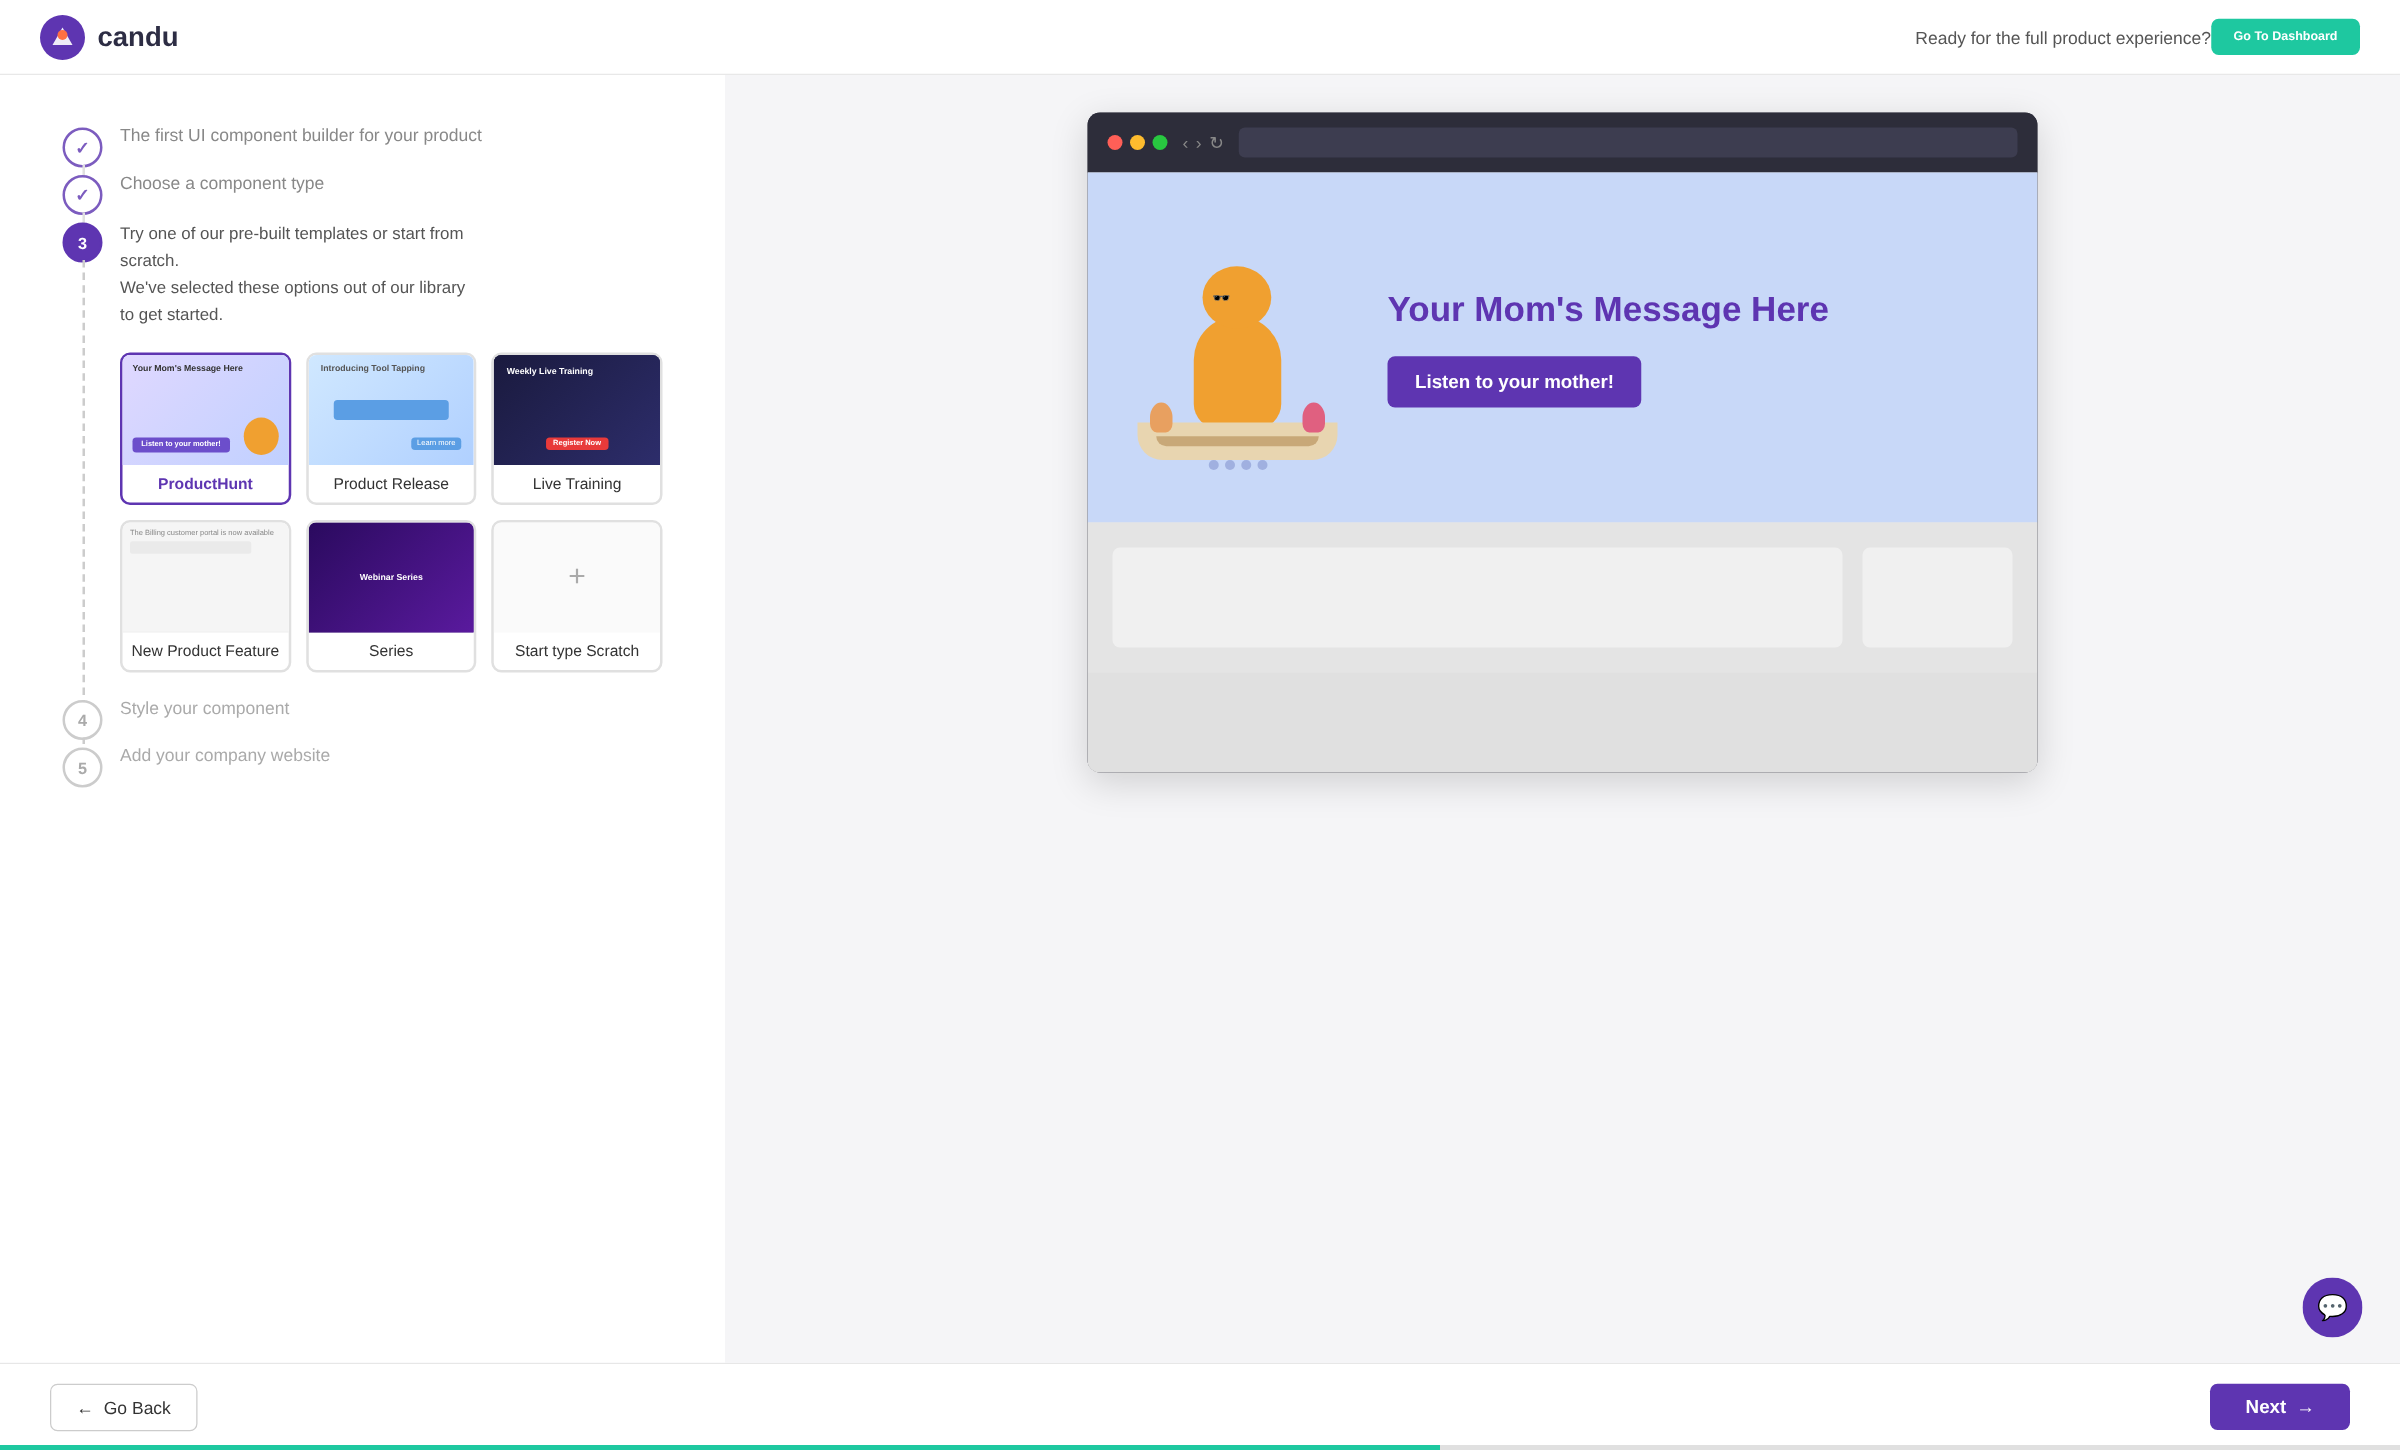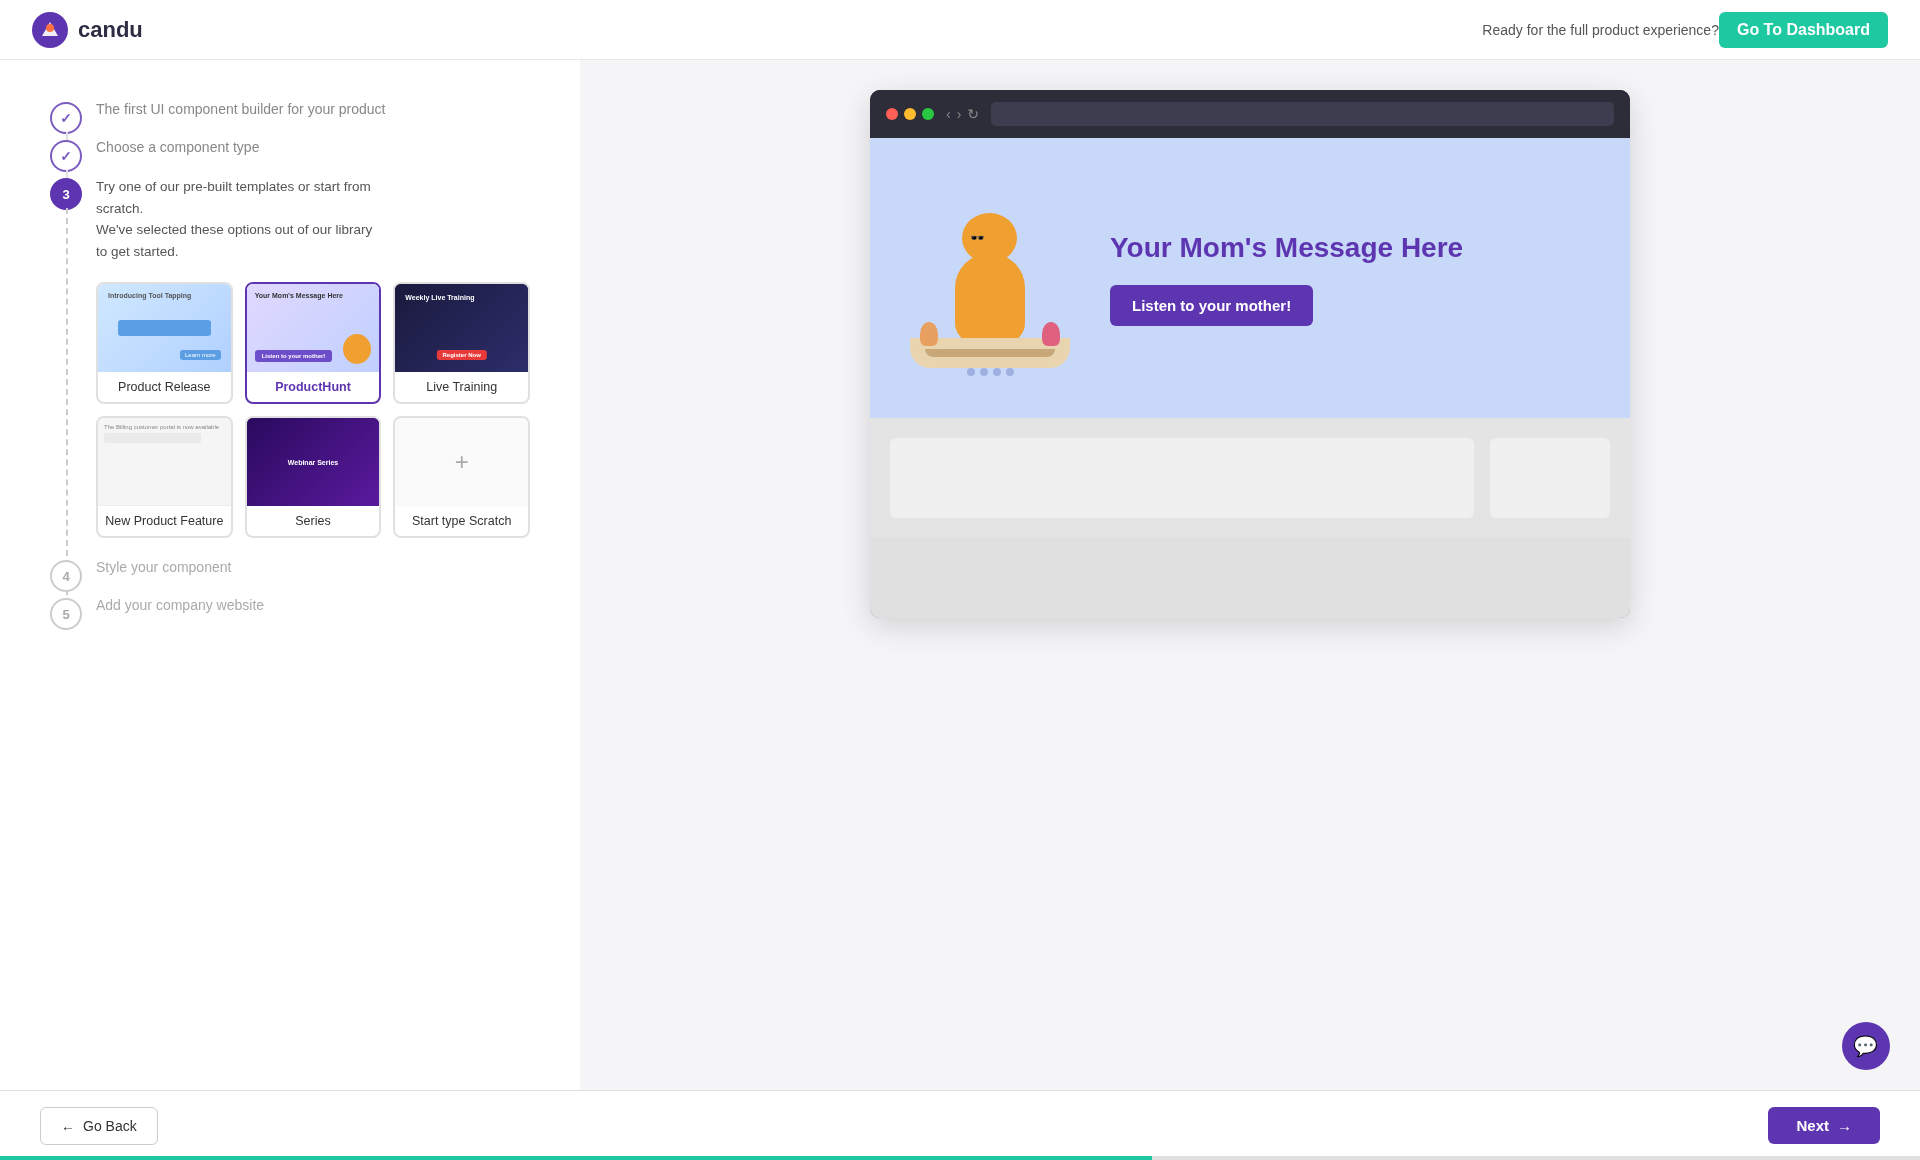--- a/index.html
+++ b/index.html
@@ -39,21 +39,21 @@
     .header-cta-text {
       color: #555;
       font-size: 14px;
     }
     .btn-dashboard {
       background: #1ec8a0;
       color: #fff;
       border: none;
       border-radius: 6px;
       padding: 9px 18px;
-      font-size: 16px;
+      font-size: 10px;
       font-weight: 600;
       cursor: pointer;
     }
 
     
     .main-container {
       display: flex;
       margin-top: 60px;
       min-height: calc(100vh - 60px - 70px);
     }
@@ -513,40 +513,40 @@
         <div class="step-content">
           <p class="step-desc">
             <span>Try one of our pre-built templates or start from</span><br>
             <span>scratch.</span><br>
             <span>We've selected these options out of our library</span><br>
             <span>to get started.</span>
           </p>
 
           <div class="template-grid">
 
+            <div class="template-card selected">
+              <div class="template-thumb thumb-producthunt">
+                <div style="width:100%;height:100%;background:linear-gradient(135deg,#e0d8ff,#c0d0ff);position:relative;">
+                  <div style="position:absolute;top:8px;left:8px;font-size:7px;font-weight:700;color:#333;">Your Mom's Message Here</div>
+                  <div style="position:absolute;bottom:10px;left:8px;background:#6c4ecb;color:white;font-size:6px;padding:3px 7px;border-radius:3px;font-weight:700;">Listen to your mother!</div>
+                  <div style="position:absolute;right:8px;bottom:8px;width:28px;height:30px;background:#f0a030;border-radius:50%;"></div>
+                </div>
+              </div>
+              <div class="template-label selected-label">ProductHunt</div>
+            </div>
+
             <div class="template-card">
               <div class="template-thumb thumb-release">
                 <div style="width:100%;height:100%;background:linear-gradient(135deg,#d0e8ff,#b0d0ff);position:relative;display:flex;align-items:center;justify-content:center;">
                   <div style="background:#5b9ee4;height:16px;width:70%;border-radius:3px;"></div>
                   <div style="position:absolute;top:8px;left:10px;font-size:7px;color:#555;font-weight:600;">Introducing Tool Tapping</div>
                   <div style="position:absolute;bottom:12px;right:10px;background:#5b9ee4;color:white;font-size:6px;padding:2px 5px;border-radius:3px;">Learn more</div>
                 </div>
               </div>
               <div class="template-label">Product Release</div>
-            </div>
-
-            <div class="template-card selected">
-              <div class="template-thumb thumb-producthunt">
-                <div style="width:100%;height:100%;background:linear-gradient(135deg,#e0d8ff,#c0d0ff);position:relative;">
-                  <div style="position:absolute;top:8px;left:8px;font-size:7px;font-weight:700;color:#333;">Your Mom's Message Here</div>
-                  <div style="position:absolute;bottom:10px;left:8px;background:#6c4ecb;color:white;font-size:6px;padding:3px 7px;border-radius:3px;font-weight:700;">Listen to your mother!</div>
-                  <div style="position:absolute;right:8px;bottom:8px;width:28px;height:30px;background:#f0a030;border-radius:50%;"></div>
-                </div>
-              </div>
-              <div class="template-label selected-label">ProductHunt</div>
             </div>
 
             <div class="template-card">
               <div class="template-thumb thumb-live">
                 <div style="width:100%;height:100%;background:linear-gradient(135deg,#1a1a3e,#2d2d6b);position:relative;display:flex;align-items:center;justify-content:center;">
                   <div style="color:white;font-size:7px;font-weight:600;position:absolute;top:10px;left:10px;">Weekly Live Training</div>
                   <div style="background:#e83a3a;color:white;font-size:6px;padding:2px 6px;border-radius:3px;font-weight:700;position:absolute;bottom:12px;left:50%;transform:translateX(-50%);white-space:nowrap;">Register Now</div>
                 </div>
               </div>
               <div class="template-label">Live Training</div>

